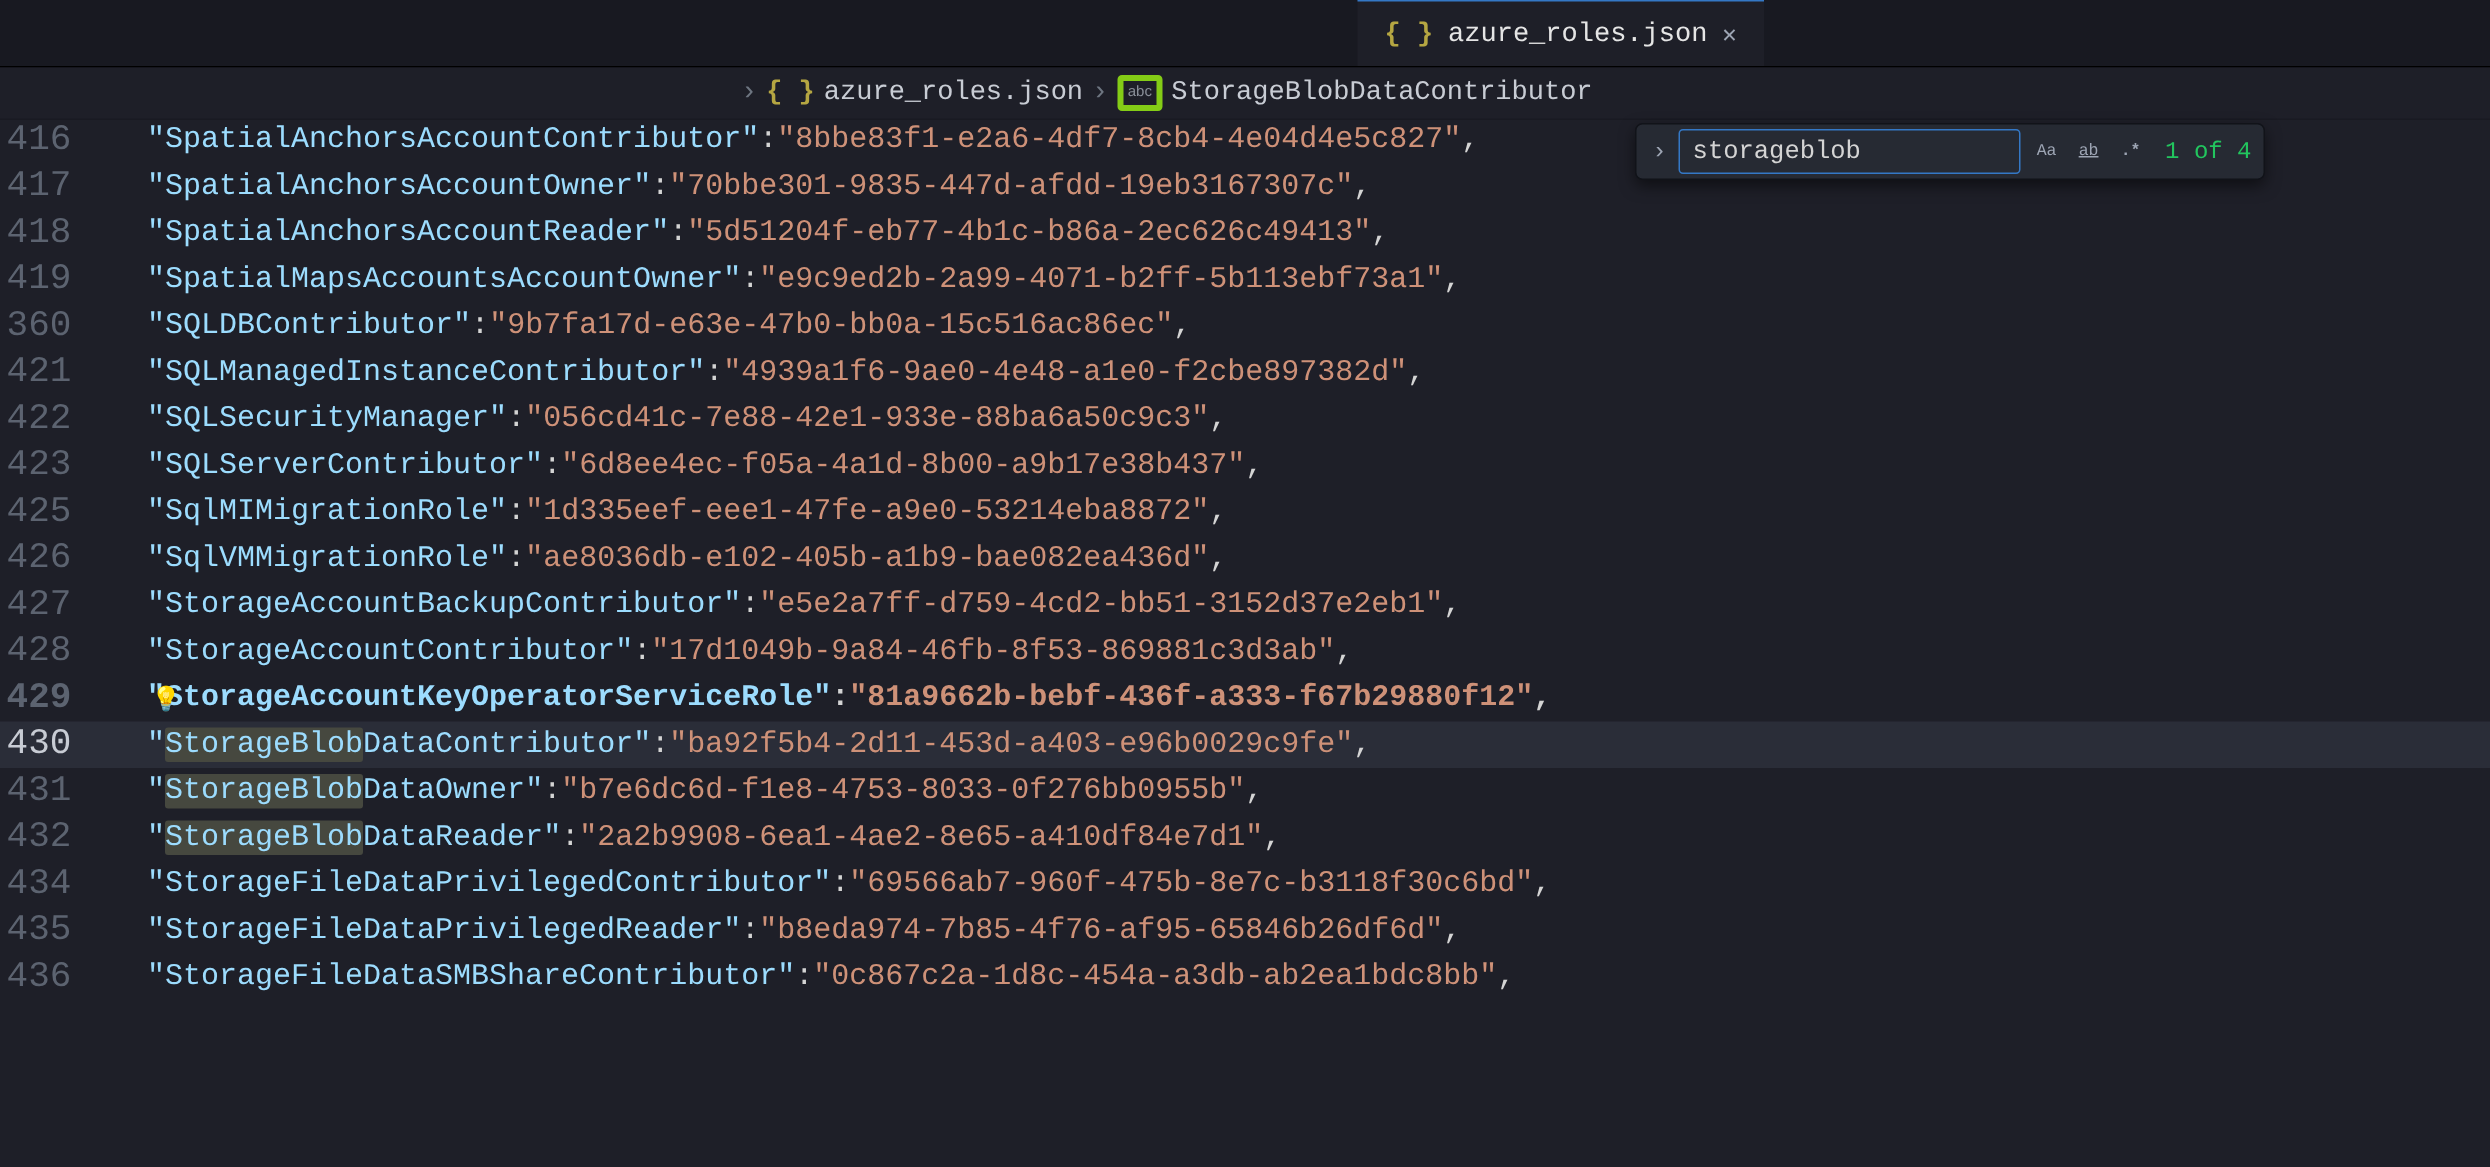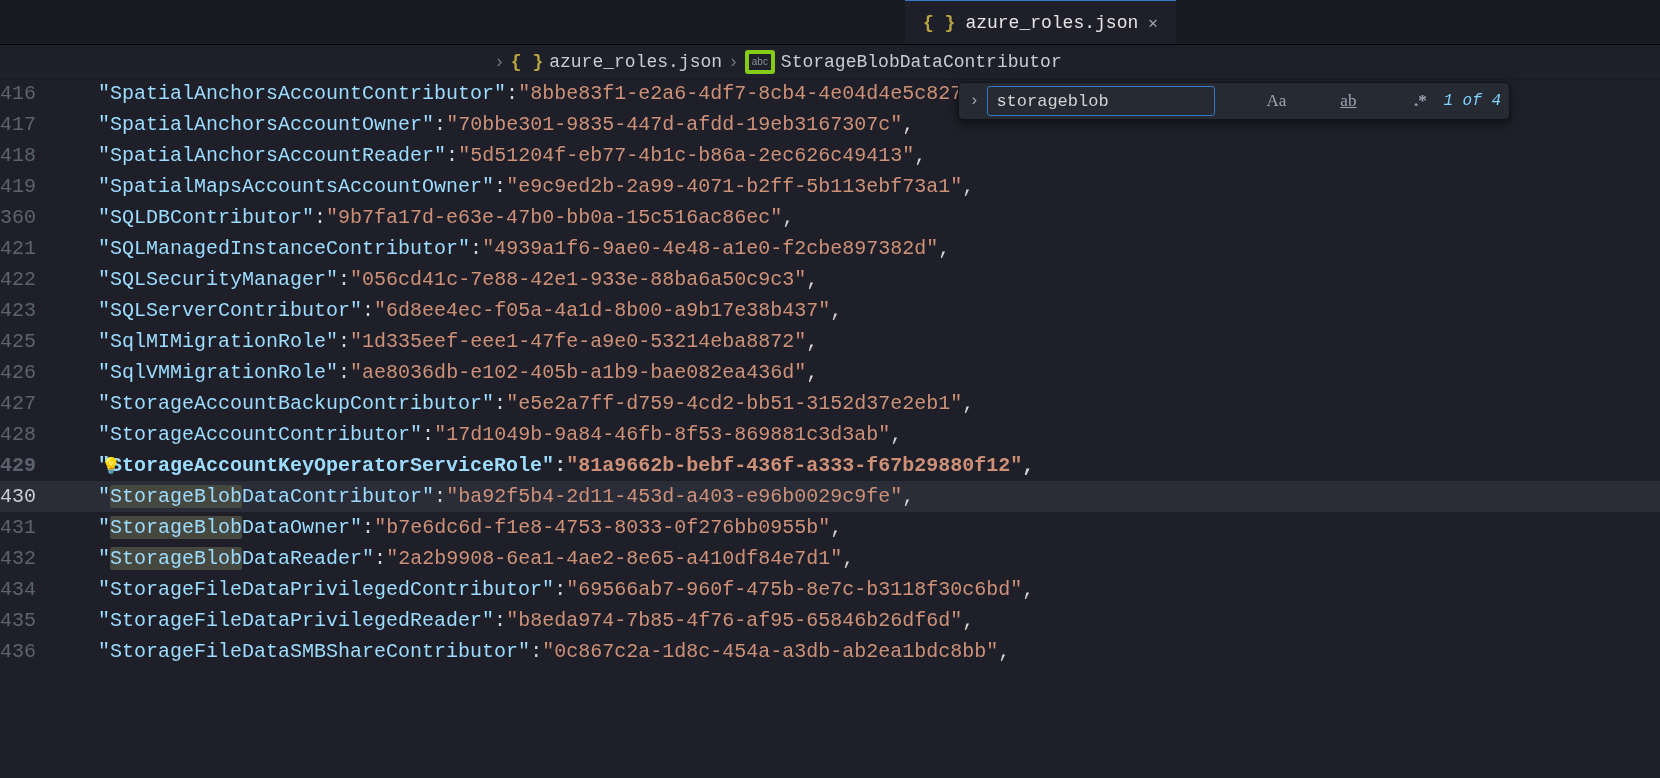--- a/index.html
+++ b/index.html
@@ -76,24 +76,24 @@
   }
   .line{
     display:flex;
     height:31px;
     align-items:center;
     white-space:pre;
   }
   .line.current{background:var(--hl-line);}
   .gutter{
     width:74px;flex:0 0 74px;
-    text-align:left;
+    text-align:center;
     padding-right:22px;
     color:var(--gutter-fg);
-    font-size:20px;
+    font-size:24px;
     position:relative;
     box-sizing:border-box;
   }
   .line.current .gutter{color:var(--gutter-active);}
   .code{position:relative;}
   .q{color:var(--key);}
   .k{color:var(--key);margin-top:39px;}
   .s{color:var(--str);}
   .p{color:var(--punct);}
   .match{
@@ -128,28 +128,27 @@
   .find input{
     background:transparent;border:1px solid var(--search-border);
     color:#d4d4d4;
     height:28px;width:210px;
     padding:0 8px;
     border-radius:3px;
     font-family:inherit;font-size:17px;
     outline:none;
   }
   .find .opt{
-    color:var(--icon);font-size:17px;
+    color:var(--icon);font-size:11px;
     width:22px;height:22px;display:inline-flex;align-items:center;justify-content:center;
     cursor:pointer;border-radius:3px;
-    font-family:Liberation Serif, serif;
-    margin-left:44px;
+    font-family:Liberation Mono, monospace;
   }
   .find .opt.regex{font-weight:bold;}
-  .find .count{color:#7dd3fc;margin-left:6px;white-space:nowrap;font-style:italic;}
+  .find .count{color:#22c55e;margin-left:6px;white-space:nowrap;}
 </style>
 </head>
 <body>
 
 <div class="tabs">
   <div class="tab-spacer"></div>
   <div class="tab">
     <span class="jsonbrace">{ }</span>
     <span class="fname">azure_roles.json</span>
     <span class="close">✕</span>

